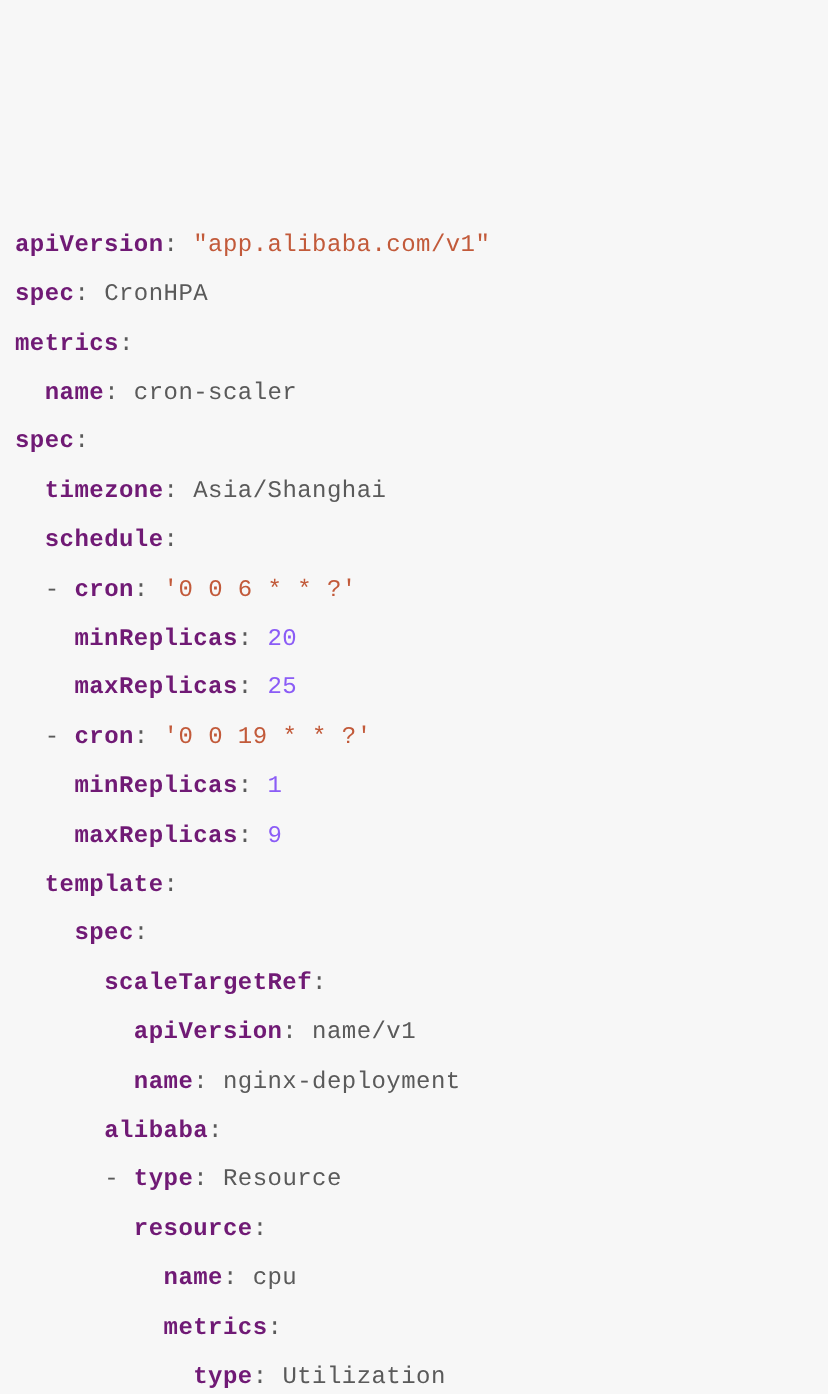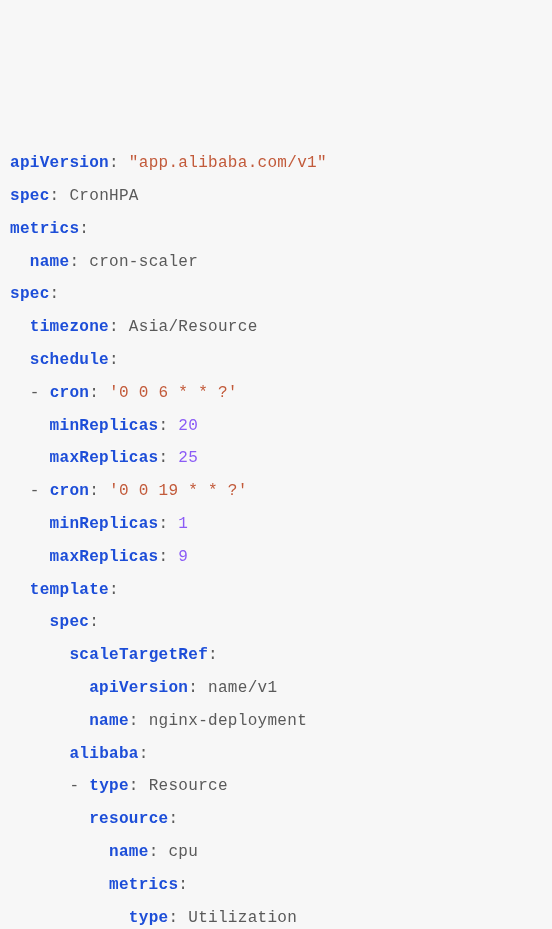--- a/index.html
+++ b/index.html
@@ -8,37 +8,37 @@
       font-size: 16px;
       line-height: 2.05;
       background: #f7f7f7;
       color: #5a5a5a;
       padding: 16px 10px;
       width: 552px;
       height: 929px;
       white-space: pre;
       letter-spacing: 0.3px;
     }
-    .k { color: #1d4ed8; font-weight: 600; }
+    .k { color: #701a75; font-weight: 600; }
     .s { color: #c25a3a; }
     .n { color: #8b5cf6; }
     .p { color: #5a5a5a; }
     .d { color: #5a5a5a; }
   </style>
 </head>
 <body>
 
 
 
 <div><span><span></span><span class="k">apiVersion</span><span class="p">: </span><span class="s">"app.alibaba.com/v1"</span></span>
 <span><span></span><span class="k">spec</span><span class="p">: </span><span class="p">CronHPA</span></span>
 <span><span></span><span class="k">metrics</span><span class="p">:</span></span>
 <span><span>  </span><span class="k">name</span><span class="p">: </span><span class="p">cron-scaler</span></span>
 <span><span></span><span class="k">spec</span><span class="p">:</span></span>
-<span><span>  </span><span class="k">timezone</span><span class="p">: </span><span class="p">Asia/Resource</span></span>
+<span><span>  </span><span class="k">timezone</span><span class="p">: </span><span class="p">Asia/Shanghai</span></span>
 <span><span>  </span><span class="k">schedule</span><span class="p">:</span></span>
 <span><span>  </span><span class="d">- </span><span class="k">cron</span><span class="p">: </span><span class="s">'0 0 6 * * ?'</span></span>
 <span><span>    </span><span class="k">minReplicas</span><span class="p">: </span><span class="n">20</span></span>
 <span><span>    </span><span class="k">maxReplicas</span><span class="p">: </span><span class="n">25</span></span>
 <span><span>  </span><span class="d">- </span><span class="k">cron</span><span class="p">: </span><span class="s">'0 0 19 * * ?'</span></span>
 <span><span>    </span><span class="k">minReplicas</span><span class="p">: </span><span class="n">1</span></span>
 <span><span>    </span><span class="k">maxReplicas</span><span class="p">: </span><span class="n">9</span></span>
 <span><span>  </span><span class="k">template</span><span class="p">:</span></span>
 <span><span>    </span><span class="k">spec</span><span class="p">:</span></span>
 <span><span>      </span><span class="k">scaleTargetRef</span><span class="p">:</span></span>

